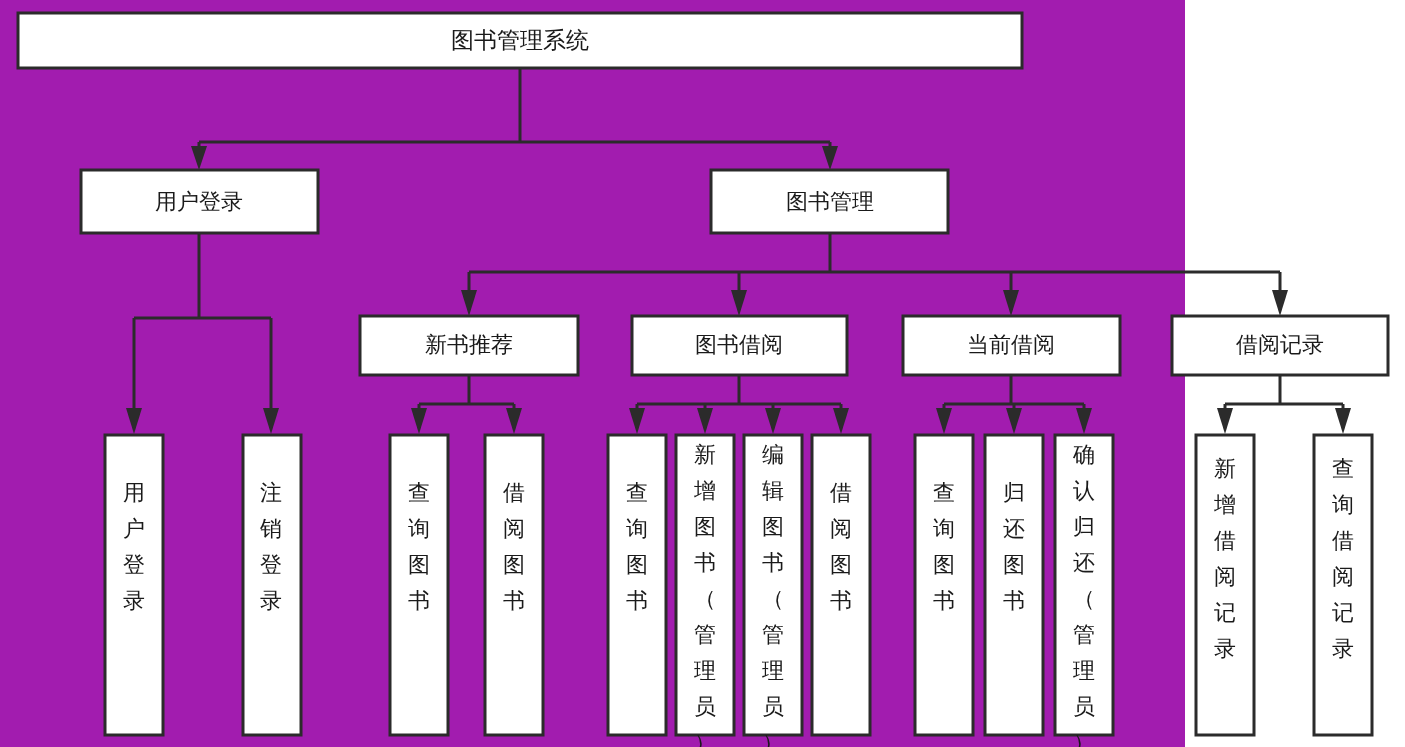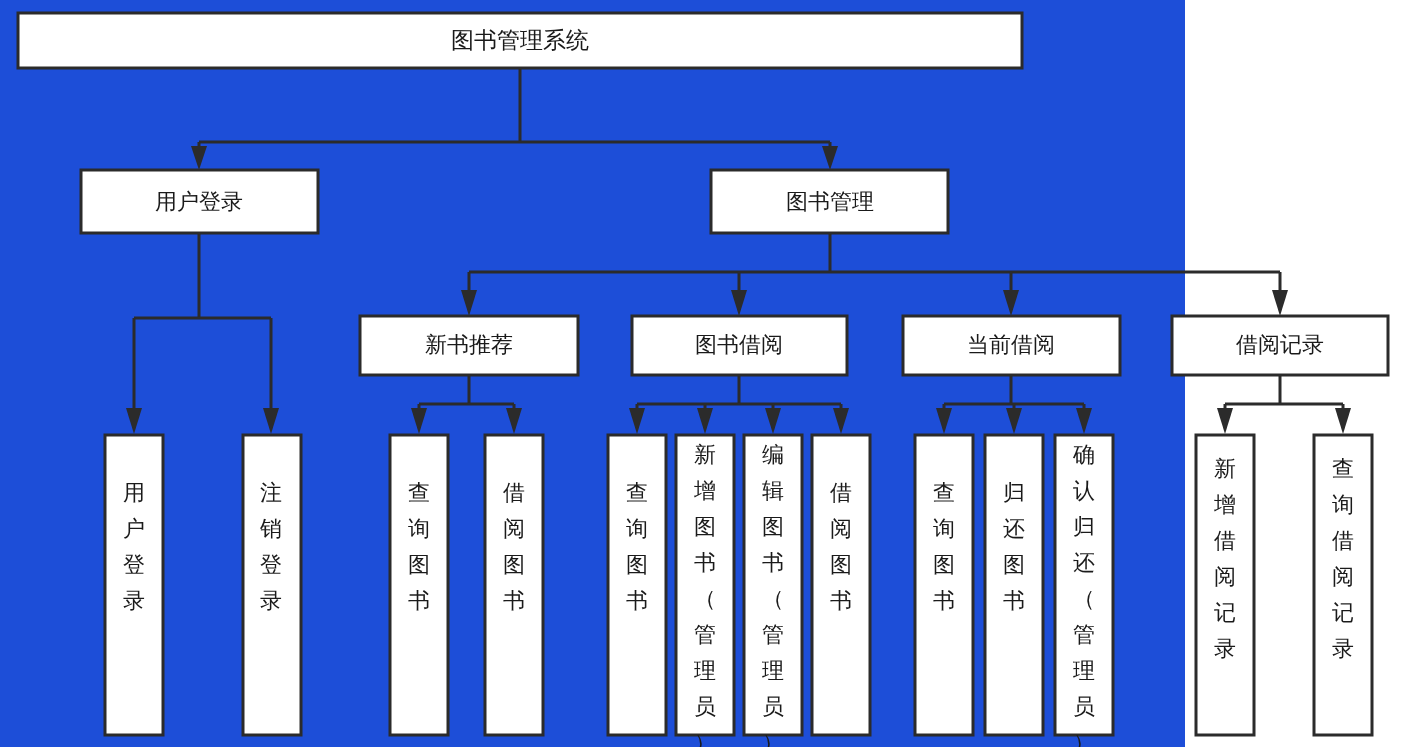--- a/index.html
+++ b/index.html
@@ -10,21 +10,21 @@
   body {
     width: 1405px;
     height: 747px;
     font-family: "Liberation Sans", "DejaVu Sans", sans-serif;
     overflow: hidden;
   }
   #diagram-root {
     position: relative;
     width: 1185px;
     height: 747px;
-    background: #1d4ed8;
+    background: #a21caf;
   }
   svg#flow {
     position: absolute;
     left: 0;
     top: 0;
     width: 1405px;
     height: 747px;
     display: block;
   }
   .node-rect {

